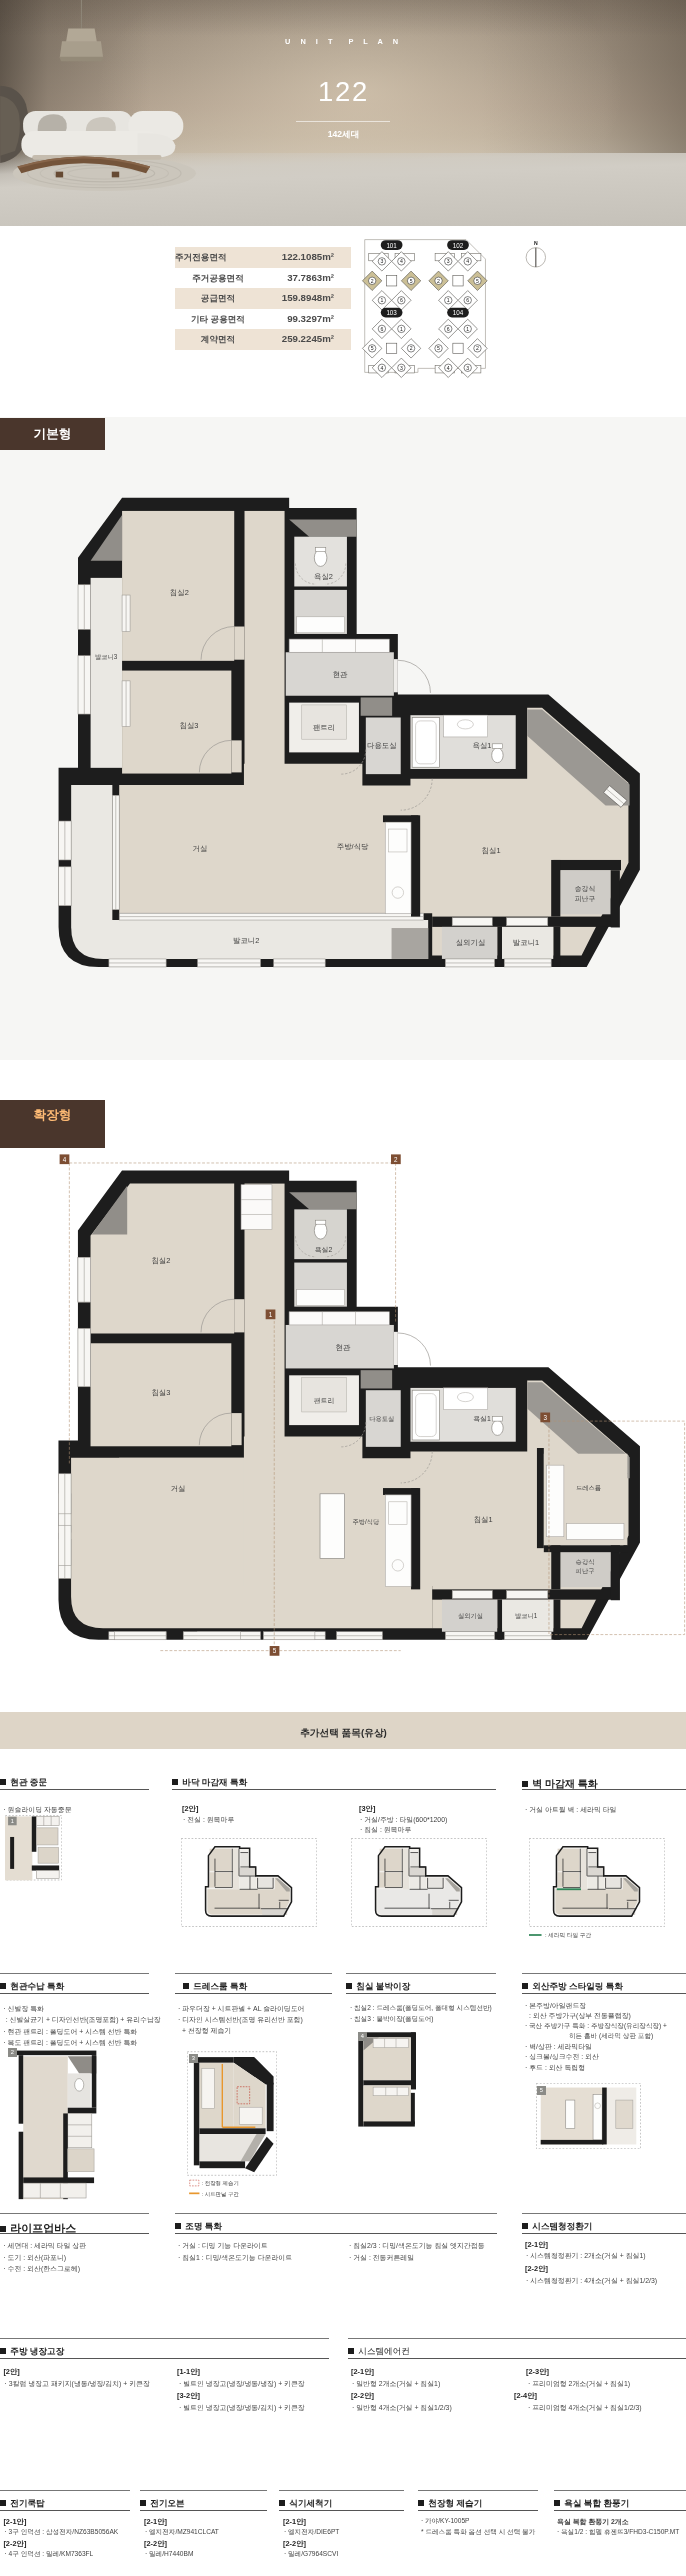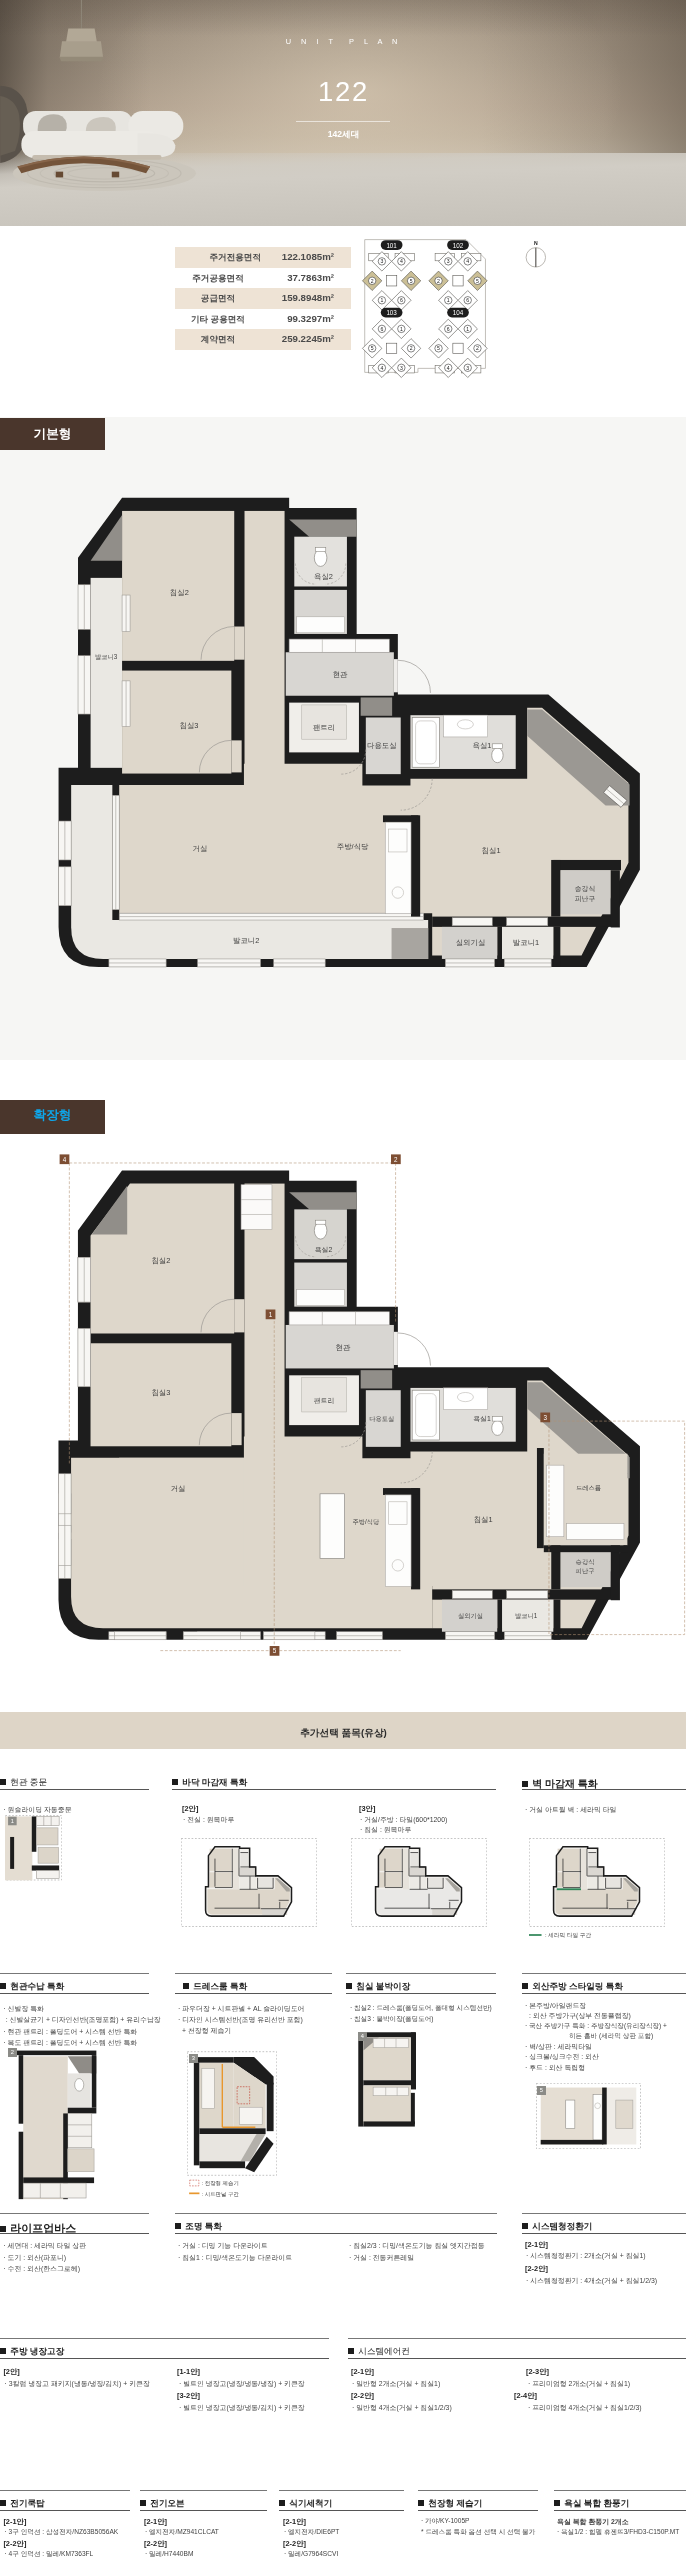--- a/index.html
+++ b/index.html
@@ -41,31 +41,31 @@
 <path d="M30,291 Q146,256 262,291 L260,294 Q146,260 32,294 Z" fill="#87654a"></path>
 <rect x="97" y="300" width="13" height="10" fill="#664a33"></rect>
     <rect x="195" y="300" width="13" height="10" fill="#664a33"></rect>
 
 <rect x="141" y="0" width="2" height="50" fill="#8d8577"></rect>
 <path d="M119,50 L165,50 L169,74 L115,74 Z" fill="#b2a896"></path>
 <path d="M108,72 L176,72 L180,101 L104,101 Z" fill="#a89e8c"></path>
 <path d="M104,99 L180,99 L178,107 L106,107 Z" fill="#948a78"></path>
 </svg>
 
-<div class="abs" style="left:0;top:37px;width:687px;text-align:center;color:#fff;font-size:7.4px;font-weight:normal;letter-spacing:4px">U N I T&nbsp;&nbsp;P L A N</div>
+<div class="abs" style="left:0;top:37px;width:687px;text-align:center;color:#fff;font-size:7.4px;font-weight:bold;letter-spacing:4px">U N I T&nbsp;&nbsp;P L A N</div>
 
 <div class="abs" style="left:0;top:76px;width:687px;text-align:center;color:#fff;font-size:27.5px;font-weight:normal;letter-spacing:1.7px">122</div>
 
 <div class="abs" style="left:296px;top:121px;width:94px;height:0.6px;background:rgba(255,255,255,.6)"></div>
 
 <div class="abs" style="left:0;top:129px;width:687px;text-align:center;color:#fff;font-size:8.6px;font-weight:bold">142세대</div>
 
 <div class="abs" style="left:175px;top:247px;width:176px">
 <div style="height:20.6px;background:#eee3d5;position:relative">
-      <div style="position:absolute;left:0;top:0;width:86px;height:20.6px;line-height:20.6px;text-align:right;font-size:8.6px;font-weight:bold;color:#4a4a4a">주거전용면적</div>
+      <div style="position:absolute;left:0;top:0;width:86px;height:20.6px;line-height:20.6px;text-align:left;font-size:8.6px;font-weight:bold;color:#4a4a4a">주거전용면적</div>
       <div style="position:absolute;right:17px;top:0;height:20.6px;line-height:20.6px;text-align:right;font-size:9.7px;font-weight:bold;color:#4a4a4a">122.1085m²</div>
     </div>
 <div style="height:20.6px;background:#fff;position:relative">
       <div style="position:absolute;left:0;top:0;width:86px;height:20.6px;line-height:20.6px;text-align:center;font-size:8.6px;font-weight:bold;color:#4a4a4a">주거공용면적</div>
       <div style="position:absolute;right:17px;top:0;height:20.6px;line-height:20.6px;text-align:right;font-size:9.7px;font-weight:bold;color:#4a4a4a">37.7863m²</div>
     </div>
 <div style="height:20.6px;background:#eee3d5;position:relative">
       <div style="position:absolute;left:0;top:0;width:86px;height:20.6px;line-height:20.6px;text-align:center;font-size:8.6px;font-weight:bold;color:#4a4a4a">공급면적</div>
       <div style="position:absolute;right:17px;top:0;height:20.6px;line-height:20.6px;text-align:right;font-size:9.7px;font-weight:bold;color:#4a4a4a">159.8948m²</div>
     </div>
@@ -183,21 +183,21 @@
     </g>
 <circle cx="936" cy="449" r="17" fill="none" stroke="#b0aca6" stroke-width="1.5"></circle>
 <line x1="936" y1="432" x2="936" y2="466" stroke="#55524e" stroke-width="2"></line>
 <text x="936" y="428" font-size="9" font-weight="bold" fill="#222" text-anchor="middle" font-family="Liberation Sans">N</text>
 </svg>
 
 <div class="abs" style="left:0;top:417px;width:687px;height:643px;background:#f6f6f4"></div>
 
 <div class="abs" style="left:0;top:418px;width:105px;height:32px;background:#4a362c;color:#fff;font-size:12.6px;font-weight:bold;text-align:center;line-height:32px">기본형</div>
 
-<div class="abs" style="left:0;top:1100px;width:105px;height:34px;background:#4a362c;color:#0ea5e9;font-size:12.6px;font-weight:bold;text-align:center;line-height:31px">확장형</div>
+<div class="abs" style="left:0;top:1100px;width:105px;height:48px;background:#4a362c;color:#fdba74;font-size:12.6px;font-weight:bold;text-align:center;line-height:31px">확장형</div>
 
 <svg class="abs" style="left:0;top:0" width="687" height="1007" viewBox="0 0 1200 1760">
 <path d="M213,870 L505,870 L505,888 L623,888 L623,1108 L695,1108 L695,1214 L958,1214 L1118,1352 L1118,1520 L1025,1690 L172,1690 Q102,1690 102,1620 L102,1342 L136,1342 L136,975 Z" fill="#1d1d1d"></path>
     <rect x="213" y="893" width="196" height="262" fill="#ded7cb"></rect>
     <rect x="213" y="1172" width="191" height="180" fill="#ded7cb"></rect>
     <rect x="158" y="1010" width="55" height="332" fill="#eae8e3"></rect>
     <polygon points="158,980 213,900 213,980" fill="#918e89"></polygon>
     <rect x="427" y="893" width="70" height="485" fill="#ded7cb"></rect>
     <polygon points="505,908 623,908 623,938 540,938" fill="#918e89"></polygon>
     <rect x="514" y="938" width="92" height="87" fill="#e3e1dd"></rect>
@@ -434,21 +434,21 @@
     <text x="472.5" y="2300.5" font-size="11" fill="#fff" text-anchor="middle" font-family="Liberation Sans">1</text>
 <rect x="944" y="2468" width="17" height="17" fill="#7d4e33"></rect>
     <text x="952.5" y="2480.5" font-size="11" fill="#fff" text-anchor="middle" font-family="Liberation Sans">3</text>
 <rect x="471" y="2876" width="17" height="17" fill="#7d4e33"></rect>
     <text x="479.5" y="2888.5" font-size="11" fill="#fff" text-anchor="middle" font-family="Liberation Sans">5</text>
 </svg>
 
 <div class="abs" style="left:0;top:1712px;width:687px;height:37px;background:#ded5c7"></div>
 <div class="abs" style="left:0;top:1727px;width:687px;text-align:center;font-size:9.7px;font-weight:bold;color:#2c2c2c">추가선택 품목(유상)</div>
 
-<div class="abs" style="left:0px;top:1777px;font-size:8.6px;font-weight:normal;color:#222;white-space:nowrap"><span style="display:inline-block;width:6.3px;height:6.3px;background:#1d1d1d;margin-right:4px"></span>현관 중문</div>
+<div class="abs" style="left:0px;top:1777px;font-size:8.6px;font-weight:bold;color:#222;white-space:nowrap"><span style="display:inline-block;width:6.3px;height:6.3px;background:#1d1d1d;margin-right:4px"></span>현관 중문</div>
 <div class="abs" style="left:0px;top:1789px;width:149px;height:0.6px;background:#555"></div>
 <div class="abs" style="left:3.4px;top:1805px;font-size:6.9px;font-weight:normal;color:#3f3f3f;white-space:nowrap">· 원슬라이딩 자동중문</div>
 
 <div class="abs" style="left:172px;top:1777px;font-size:8.6px;font-weight:bold;color:#222;white-space:nowrap"><span style="display:inline-block;width:6.3px;height:6.3px;background:#1d1d1d;margin-right:4px"></span>바닥 마감재 특화</div>
 <div class="abs" style="left:172px;top:1789px;width:324px;height:0.6px;background:#555"></div>
 <div class="abs" style="left:182px;top:1804px;font-size:7.4px;font-weight:bold;color:#222;white-space:nowrap">[2안]</div>
 <div class="abs" style="left:183px;top:1815px;font-size:6.9px;font-weight:normal;color:#3f3f3f;white-space:nowrap">· 전실 : 원목마루</div>
 <div class="abs" style="left:359px;top:1804px;font-size:7.4px;font-weight:bold;color:#222;white-space:nowrap">[3안]</div>
 <div class="abs" style="left:360px;top:1815px;font-size:6.9px;font-weight:normal;color:#3f3f3f;white-space:nowrap">· 거실/주방 : 타일(600*1200)</div>
 <div class="abs" style="left:360px;top:1825px;font-size:6.9px;font-weight:normal;color:#3f3f3f;white-space:nowrap">· 침실 : 원목마루</div>

